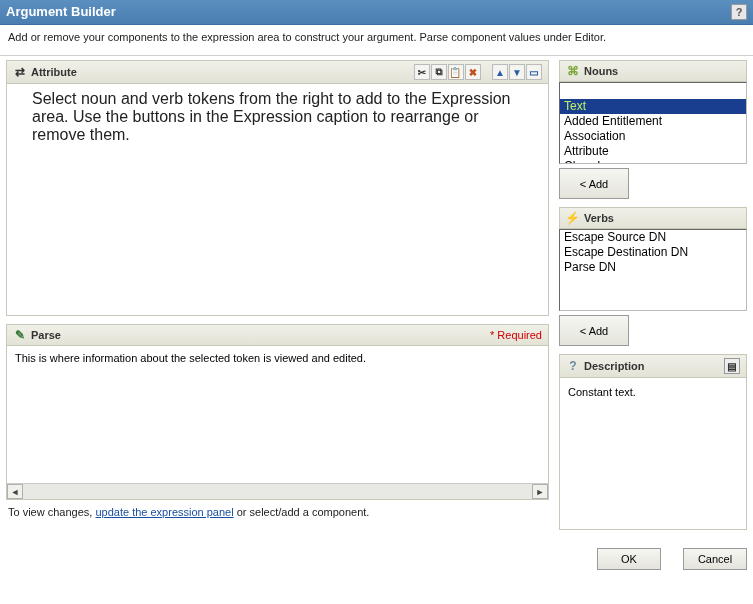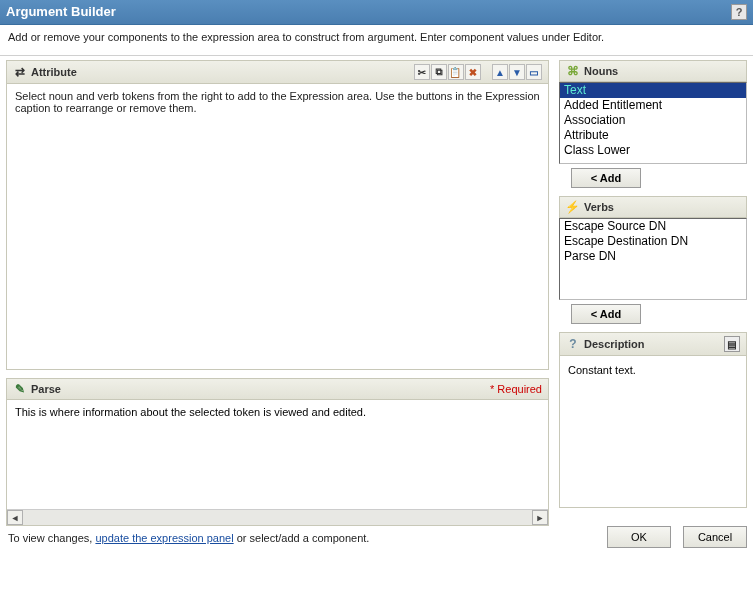--- a/index.html
+++ b/index.html
@@ -77,40 +77,40 @@
     justify-content: center;
     font-size: 10px;
     cursor: pointer;
     margin-left: 1px;
   }
   .toolbar-group { display: flex; margin-left: 6px; }
   .expr-body {
     border: 1px solid #c8c8b8;
     border-top: none;
     background: #fff;
-    padding: 6px 8px;
-    font-size: 11px;
+    padding: 6px 25px;
+    font-size: 16px;
     color: #222;
-    height: 286px;
+    height: 232px;
   }
   .editor-header {
     margin-top: 8px;
   }
   .required {
     color: #cc0000;
     font-weight: normal;
     margin-left: auto;
     font-size: 11px;
   }
   .editor-body {
     border: 1px solid #c8c8b8;
     border-top: none;
     background: #fff;
     padding: 6px 8px;
-    height: 126px;
+    height: 154px;
     position: relative;
   }
   .hscroll {
     position: absolute;
     bottom: 0; left: 0; right: 0;
     height: 16px;
     background: #e8e8e4;
     border-top: 1px solid #ccc;
     display: flex;
     align-items: stretch;
@@ -141,35 +141,35 @@
     font-size: 12px;
   }
   .listbox .item {
     padding: 0 4px;
     line-height: 15px;
     cursor: default;
     white-space: nowrap;
   }
   .listbox .item.selected {
     background: #1a3e8f;
-    color: #5eead4;
+    color: #bef264;
+    margin-top: 16px;
   }
   .add-btn {
     margin-top: 4px;
     width: 70px;
-    height: 20px;
+    height: 31px;
     border: 1px solid #9a9a9a;
     background: linear-gradient(to bottom, #f6f6f2, #e4e4dc);
     font-size: 11px;
     display: flex;
     align-items: center;
     justify-content: center;
     cursor: pointer;
-    margin-left: 12px;
-    font-weight: bold;
+    margin-left: 0;
   }
   .desc-body {
     border: 1px solid #c8c8b8;
     border-top: none;
     background: #fff;
     padding: 8px;
     height: 152px;
     font-size: 11px;
   }
   .doc-icon {
@@ -178,21 +178,21 @@
     background: #eee;
     display: inline-flex;
     align-items: center;
     justify-content: center;
     font-size: 10px;
     cursor: pointer;
   }
   .button-row {
     display: flex;
     justify-content: flex-end;
-    gap: 12px;
+    gap: 22px;
     padding-top: 10px;
   }
   .dlg-btn {
     width: 64px;
     height: 22px;
     border: 1px solid #9a9a9a;
     background: linear-gradient(to bottom, #f6f6f2, #e4e4dc);
     font-size: 11px;
     display: flex;
     align-items: center;
@@ -204,21 +204,21 @@
   .desc-ico  { color: #6a8aa0; }
 </style>
 </head>
 <body>
 
 <div class="titlebar">
   <span>Argument Builder</span>
   <span class="help-icon">?</span>
 </div>
 
-<div class="subtitle">Add or remove your components to the expression area to construct from argument. Enter component values under Editor.</div>
+<div class="subtitle">Add or remove your components to the expression area to construct your argument. Parse component values under Editor.</div>
 
 <div class="main">
   <div class="left-col">
 
     <div class="panel-header">
       <span class="hdr-icon">⇄</span>
       <span>Attribute</span>
       <span class="spacer"></span>
       <span class="toolbar-group">
         <span class="toolbar-btn" title="Cut">✂</span>

